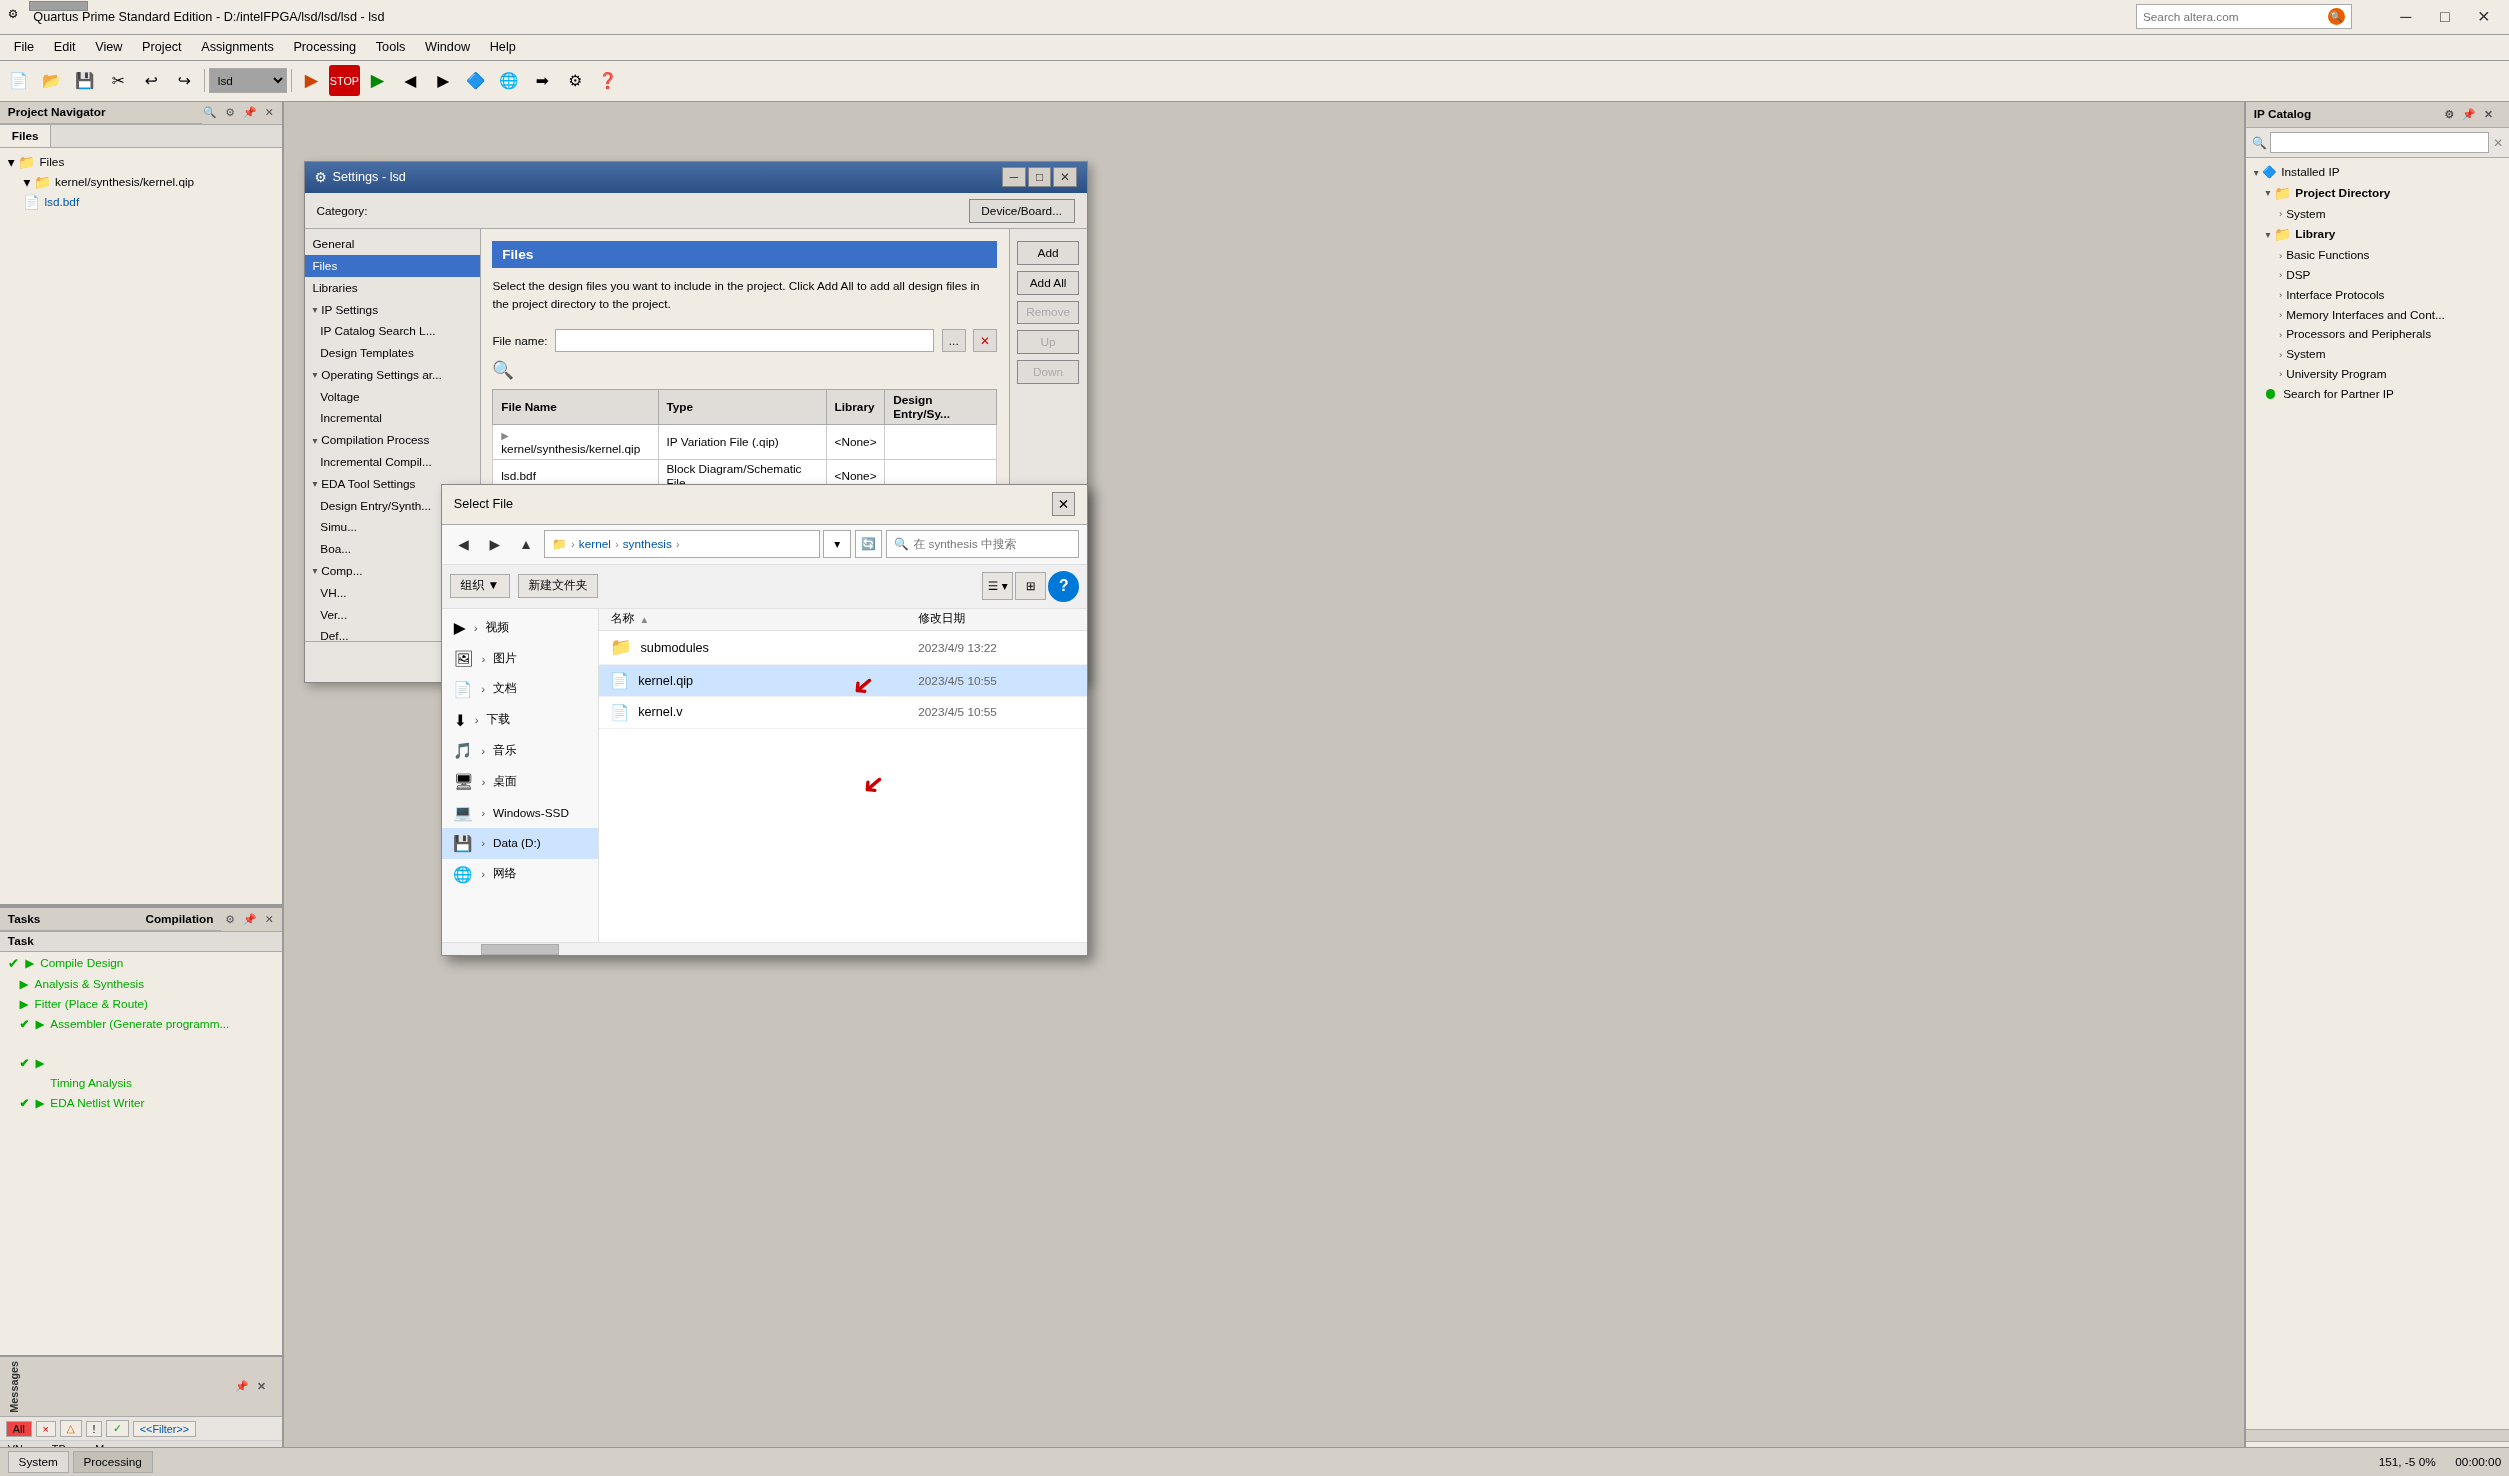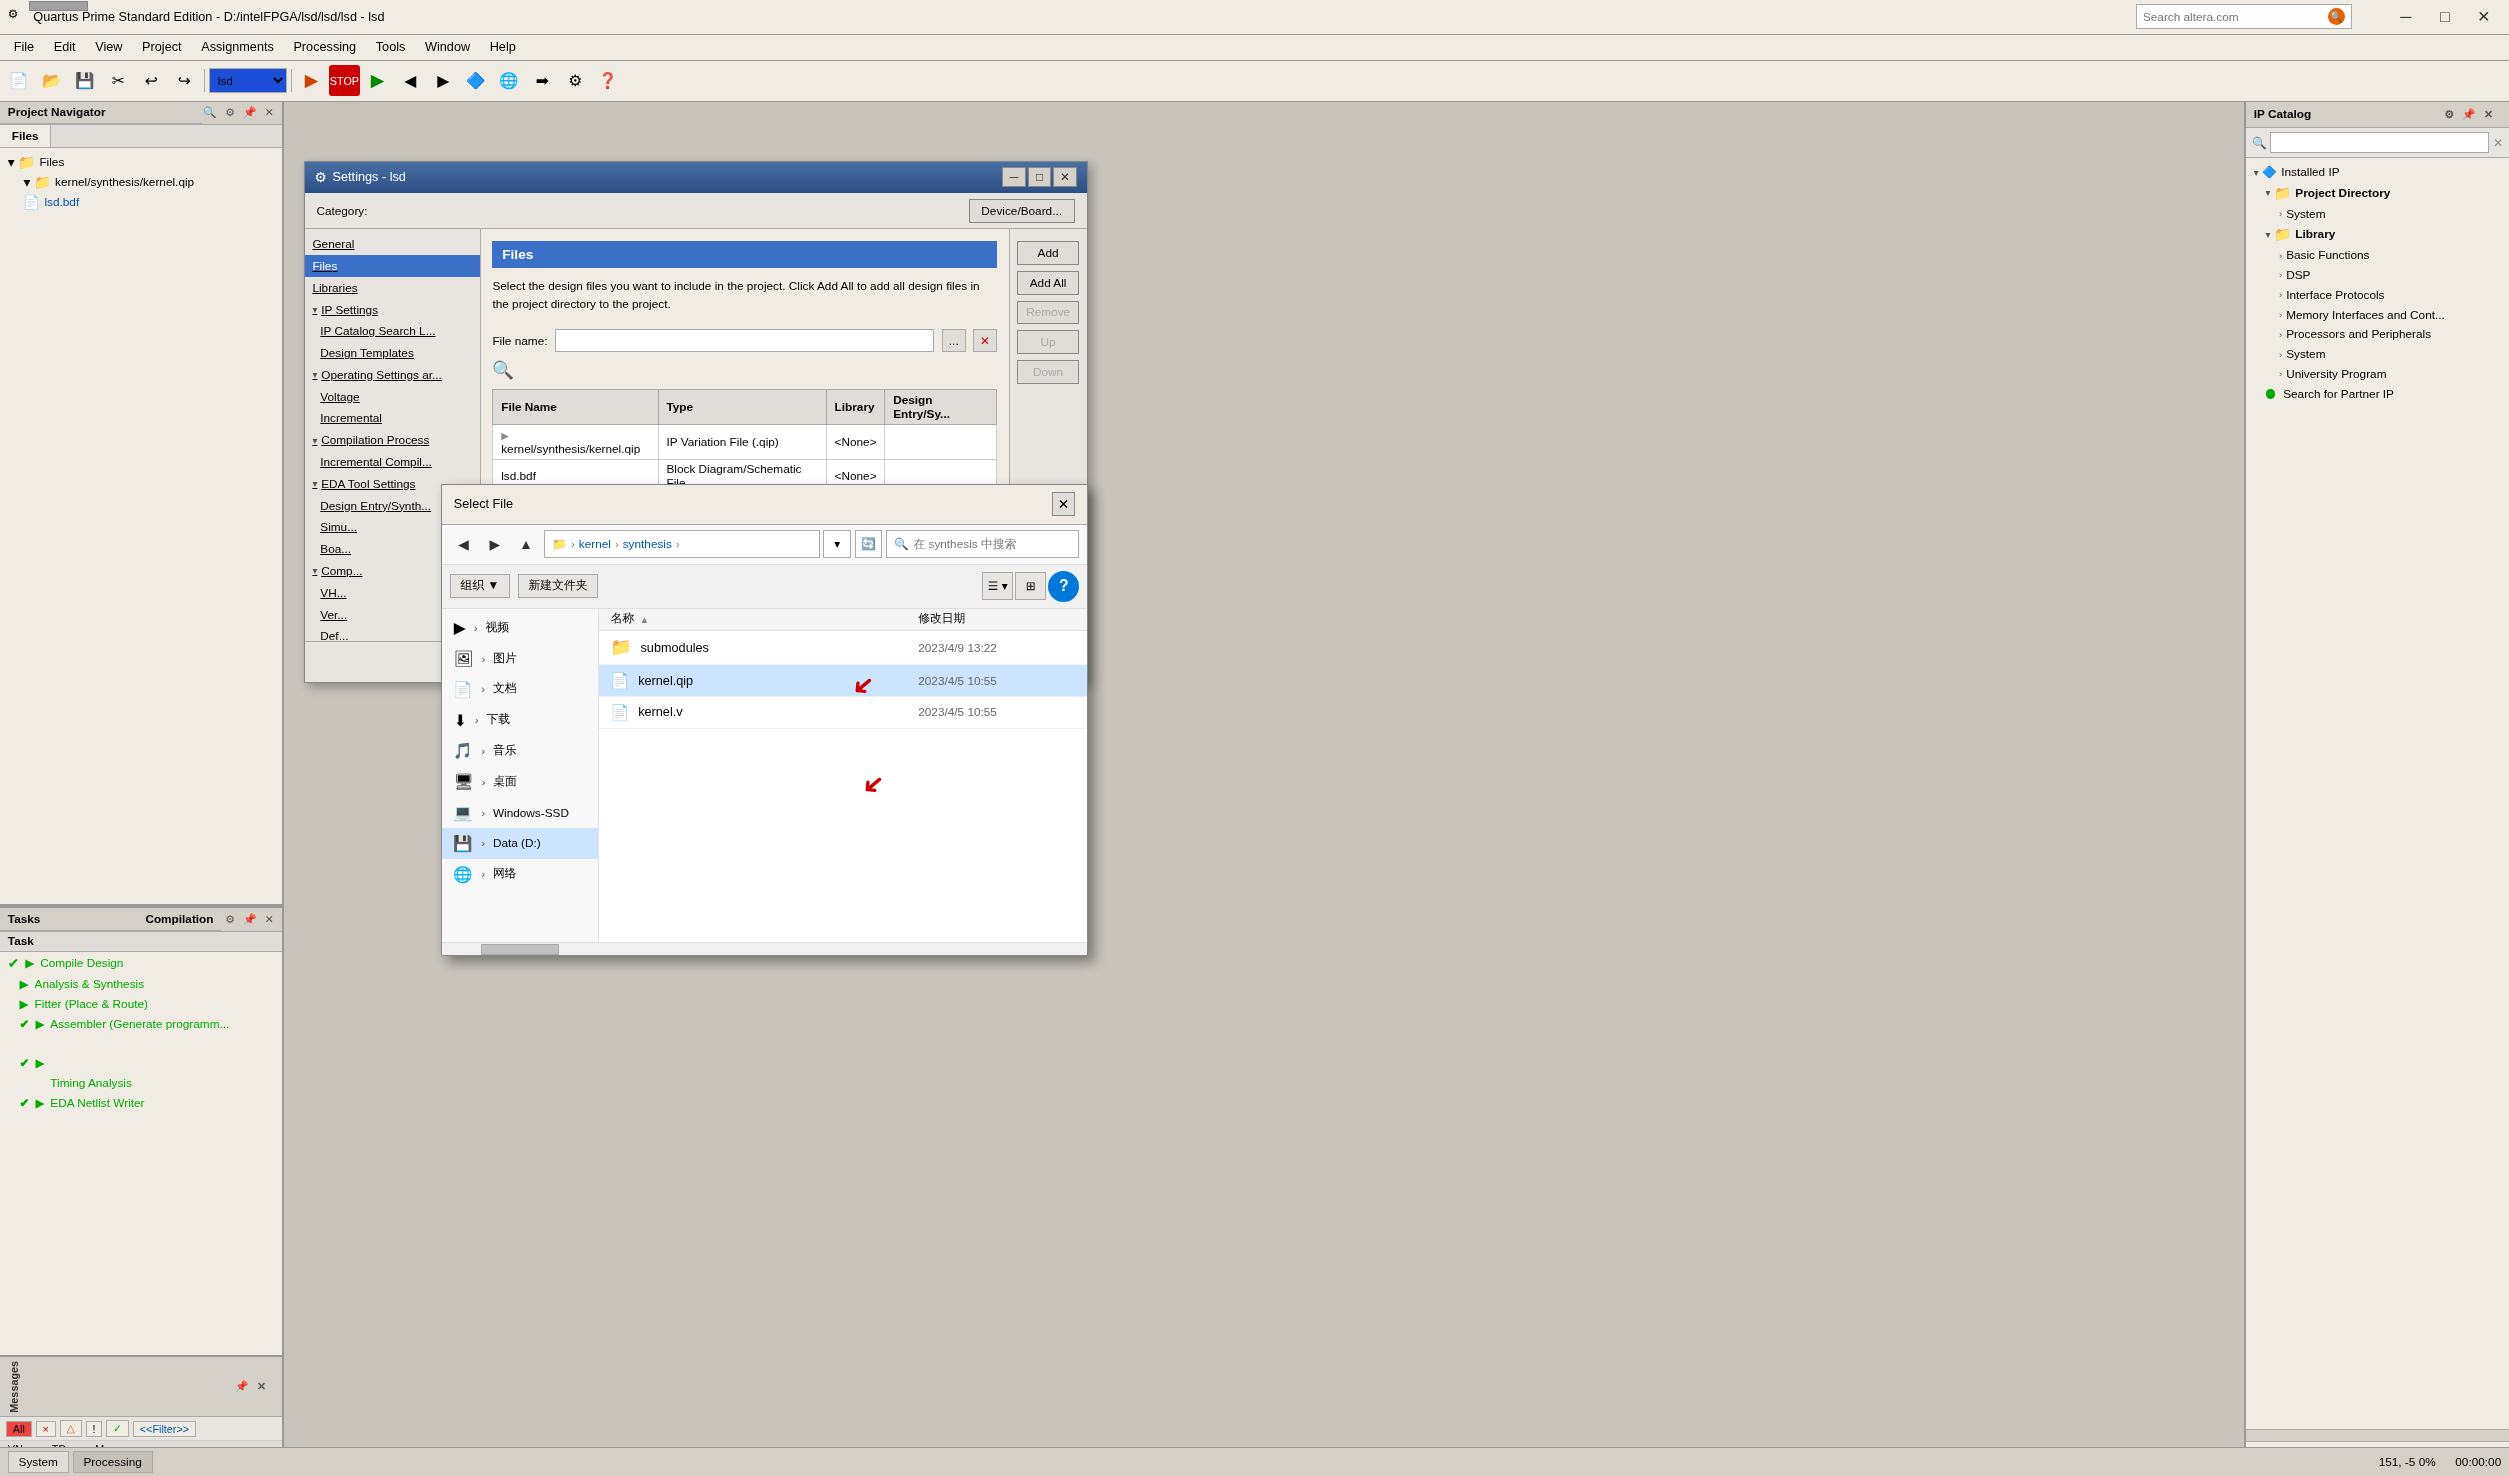--- a/index.html
+++ b/index.html
@@ -123,21 +123,21 @@
     .toolbar-sep {
       width: 1px;
       height: 23.5px;
       background: #aaa;
       margin: 0 2px;
     }
     .toolbar-combo {
       height: 25.5px;
       width: 78px;
       border: 1px solid #aaa;
-      background: #1d4ed8;
+      background: #a3a3a3;
       font-size: 11.8px;
       padding: 0 3.9px;
     }
 
     
     .main-layout {
       display: flex;
       height: calc(100% - 102px);
     }
 
@@ -418,21 +418,20 @@
     .dialog-body {
       display: flex;
       height: 412px;
     }
     .dialog-sidebar {
       width: 176px;
       background: #e8e4e0;
       border-right: 1px solid #aaa;
       overflow-y: auto;
       padding: 3.9px 0;
-      text-decoration: underline;
     }
     .cat-item {
       padding: 3.9px 7.8px;
       font-size: 11.8px;
       cursor: pointer;
       display: flex;
       align-items: center;
       gap: 3.9px;
     }
     .cat-item.selected { background: #3a70c8; color: white; }

